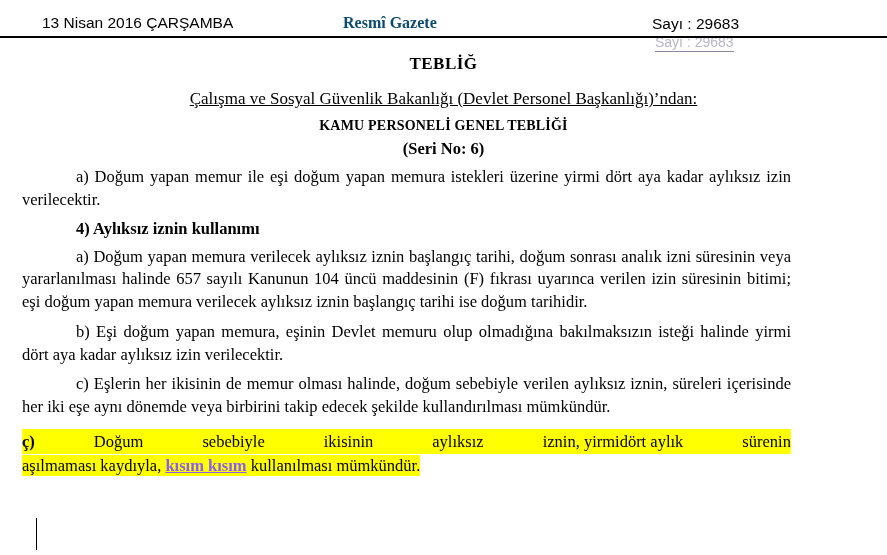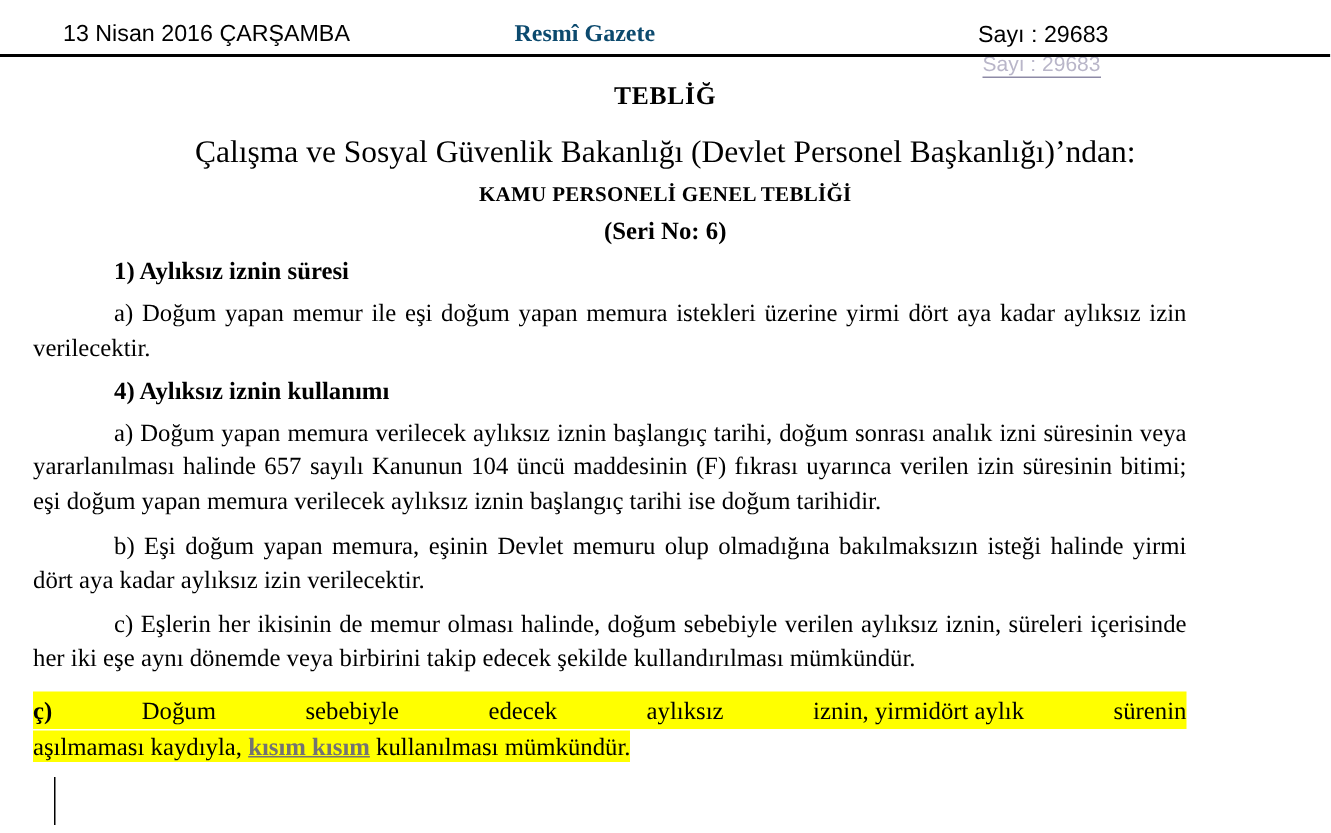--- a/index.html
+++ b/index.html
@@ -86,22 +86,23 @@
     text-align: center;
   }
   .teblig {
     font-family: "Liberation Serif", serif;
     font-weight: bold;
     font-size: 17px;
     letter-spacing: 0.5px;
     margin-top: 10px;
   }
   .from-line {
-    font-size: 21px;
+    font-size: 17px;
     margin-top: 15px;
+    text-decoration: underline;
   }
   .main-title {
     font-size: 14px;
     font-weight: bold;
     margin-top: 9px;
     letter-spacing: 0.2px;
   }
   .series {
     font-size: 16.5px;
     font-weight: bold;
@@ -136,21 +137,21 @@
     line-height: 1.4;
     text-align: justify;
   }
   .hl-line {
     display: block;
   }
   .hl-line > span.hl {
     padding: 1px 0;
   }
   .red-bold-ul {
-    color: #737373;
+    color: #8b5cf6;
     font-weight: bold;
     text-decoration: underline;
   }
   .bold-label {
     font-weight: bold;
   }
 
   
   .justify-row {
     display: flex;
@@ -184,35 +185,34 @@
   <div class="doc">
 
     <div class="center teblig">TEBLİĞ</div>
 
     <div class="center from-line">Çalışma ve Sosyal Güvenlik Bakanlığı (Devlet Personel Başkanlığı)’ndan:</div>
 
     <div class="center main-title">KAMU PERSONELİ GENEL TEBLİĞİ</div>
 
     <div class="center series">(Seri No: 6)</div>
 
-    <div class="heading-para">1) Aylıksız iznin süresi</div>
     <div class="para first-indent">a) Doğum yapan memur ile eşi doğum yapan memura istekleri üzerine yirmi dört aya kadar aylıksız izin verilecektir.</div>
 
     <div class="heading-para">4) Aylıksız iznin kullanımı</div>
     <div class="para first-indent">a) Doğum yapan memura verilecek aylıksız iznin başlangıç tarihi, doğum sonrası analık izni süresinin veya yararlanılması halinde 657 sayılı Kanunun 104 üncü maddesinin (F) fıkrası uyarınca verilen izin süresinin bitimi; eşi doğum yapan memura verilecek aylıksız iznin başlangıç tarihi ise doğum tarihidir.</div>
     <div class="para first-indent">b) Eşi doğum yapan memura, eşinin Devlet memuru olup olmadığına bakılmaksızın isteği halinde yirmi dört aya kadar aylıksız izin verilecektir.</div>
     <div class="para first-indent">c) Eşlerin her ikisinin de memur olması halinde, doğum sebebiyle verilen aylıksız iznin, süreleri içerisinde her iki eşe aynı dönemde veya birbirini takip edecek şekilde kullandırılması mümkündür.</div>
 
     <div class="hl-block">
       <span class="hl-line">
         <span class="hl justify-row">
           <span class="w bold-label">ç)</span>
           <span class="w">Doğum</span>
           <span class="w">sebebiyle</span>
-          <span class="w">edecek</span>
+          <span class="w">ikisinin</span>
           <span class="w">aylıksız</span>
           <span class="w">iznin, yirmidört aylık</span>
           <span class="w">sürenin</span>
         </span>
       </span>
       <span class="hl-line">
         <span class="hl"><span>aşılmaması kaydıyla,</span>&nbsp;<span class="red-bold-ul">kısım kısım</span>&nbsp;<span>kullanılması mümkündür.</span></span>
       </span>
     </div>
 

